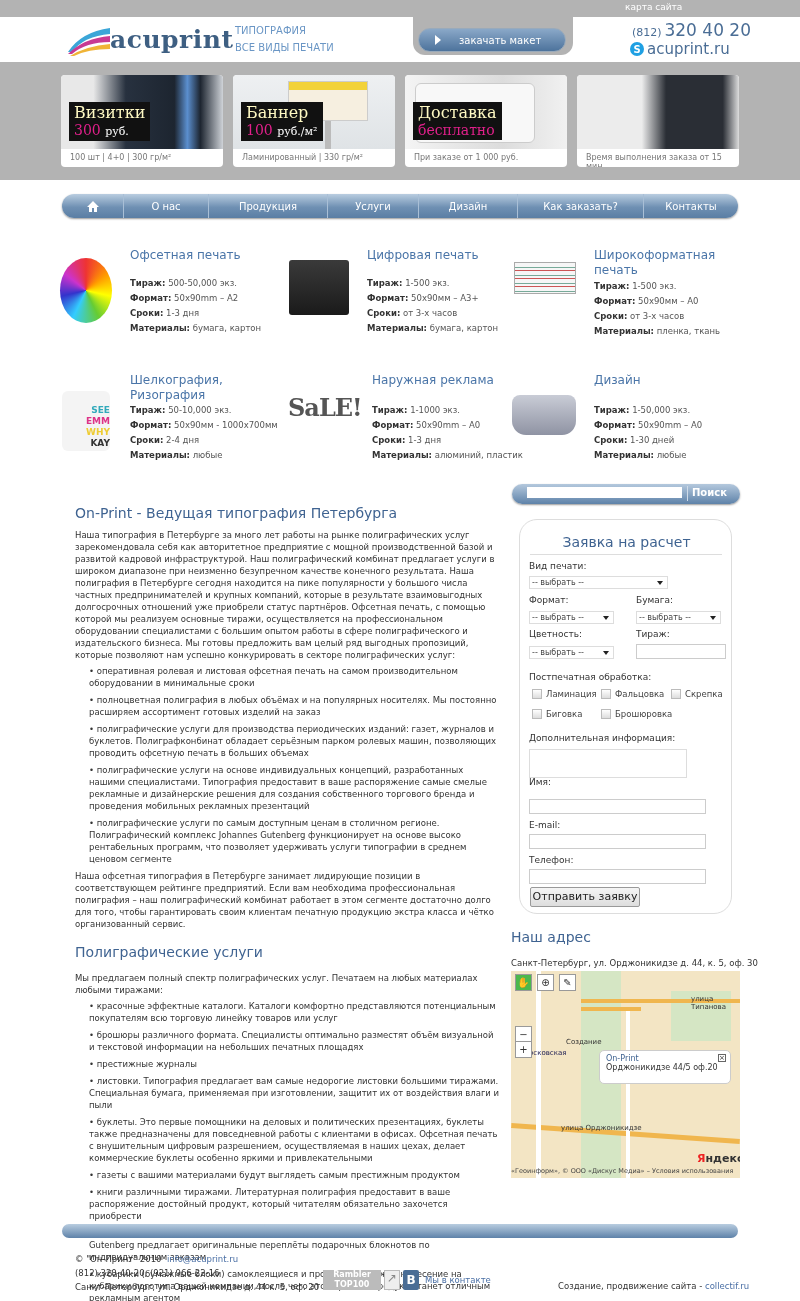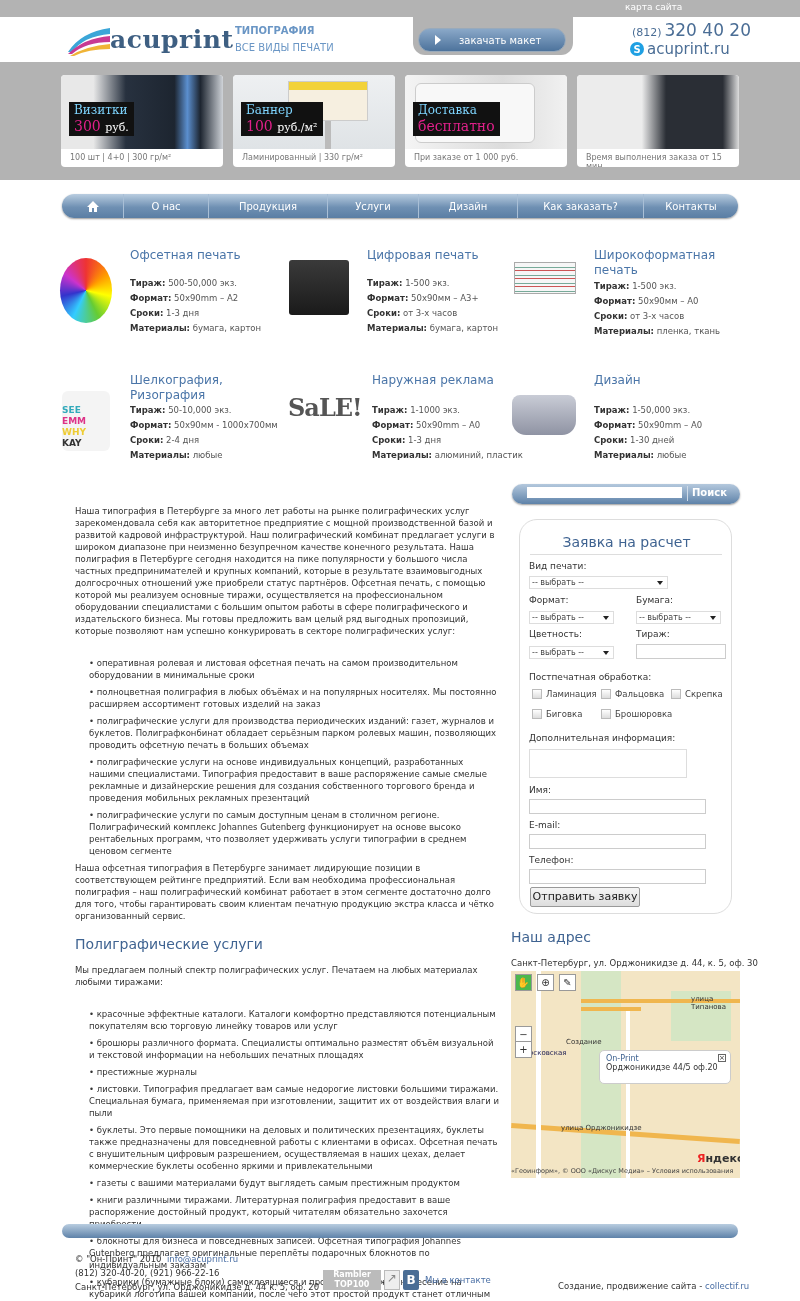--- a/index.html
+++ b/index.html
@@ -3,51 +3,51 @@
 <meta charset="utf-8">
 <style>
 *{box-sizing:border-box;margin:0;padding:0}
 body{width:800px;height:1301px;background:#fff;font-family:"DejaVu Sans",sans-serif;font-size:9px;color:#333;position:relative;overflow:hidden}
 a{color:#4a6fa5}
 .topband{position:absolute;left:0;top:0;width:800px;height:17px;background:#b3b3b3}
 .sitemap{position:absolute;left:625px;top:2px;font-size:9px;color:#fff;}
 .header{position:absolute;left:0;top:17px;width:800px;height:45px;background:#fff}
 .logo{position:absolute;left:66px;top:22px;width:150px;height:36px}
 .logo-text{position:absolute;left:44px;top:3px;font-family:"DejaVu Serif",serif;font-weight:bold;font-size:25px;color:#3e5f82;letter-spacing:.5px}
-.tag1{position:absolute;left:235px;top:25px;font-weight:bold;font-size:10px;color:#6a96c5}
+.tag1{position:absolute;left:235px;top:25px;font-weight:normal;font-size:10px;color:#6a96c5}
 .tag2{position:absolute;left:235px;top:42px;font-size:10px;color:#6a96c5}
 .upload-wrap{position:absolute;left:413px;top:17px;width:160px;height:38px;background:#b3b3b3;border-radius:0 0 12px 12px}
 .upload-btn{position:absolute;left:418px;top:28px;width:148px;height:24px;border-radius:12px;background:linear-gradient(#8aa8c8,#4d739c);border:1px solid #9ab;color:#fff;font-size:10px;display:flex;align-items:center;padding-left:16px}
 .upload-btn .tri{width:0;height:0;border-left:6px solid #fff;border-top:5px solid transparent;border-bottom:5px solid transparent;margin-right:18px}
 .phone{position:absolute;left:632px;top:20px;color:#4a6d95}
 .phone .code{font-size:11px}
 .phone .num{font-size:17px}
 .skype{position:absolute;left:630px;top:40px;color:#4a6d95;font-size:15px;display:flex;align-items:center;gap:3px}
 .skype .sicon{width:14px;height:14px;border-radius:50%;background:#1fa0e3;color:#fff;font-size:10px;font-weight:bold;display:flex;align-items:center;justify-content:center}
 .banner-band{position:absolute;left:0;top:62px;width:800px;height:118px;background:#b3b3b3}
 .promo{position:absolute;top:75px;width:162px;height:92px;background:#fff;border-radius:4px;overflow:hidden}
 .promo .pic{position:absolute;left:0;top:0;width:162px;height:74px}
 .promo .lbl{position:absolute;left:8px;top:27px;background:#111;padding:2px 5px;font-family:"DejaVu Serif",serif;line-height:1.15}
-.promo .l1{color:#7dd3fc;font-size:12px;display:block}
+.promo .l1{color:#fef9c3;font-size:16px;display:block}
 .promo .l2{color:#e0208a;font-size:14px}
 .promo .l2 small{color:#fff;font-size:11px}
 .promo .cap{position:absolute;left:9px;top:78px;font-size:8px;color:#777}
 .nav{position:absolute;left:62px;top:194px;width:676px;height:24px;border-radius:12px;background:linear-gradient(#b9cde0,#6f90b3 55%,#5a7ea4);display:flex;align-items:center;box-shadow:0 1px 2px #999}
 .nav .item{height:24px;display:flex;align-items:center;justify-content:center;color:#fff;font-size:10px;border-right:1px solid #a9bfd6}
 .nav .item:last-child{border-right:none}
 .svc{position:absolute;width:230px;height:110px}
 .svc .img{position:absolute;left:0;top:8px;width:62px;height:70px}
 .svc .title{position:absolute;left:70px;top:0;font-size:12px;color:#4a75a8;line-height:15px;width:150px}
 .svc .specs{position:absolute;left:70px;font-size:8.5px;line-height:15px;color:#555}
 .svc .specs b{color:#333}
 .main{position:absolute;left:75px;top:505px;width:425px}
 h1.t{font-size:14px;color:#3f6391;font-weight:normal;margin-bottom:8px}
 h2.t{font-size:14px;color:#3f6391;font-weight:normal;margin:14px 0 12px}
 .main p{font-size:8.5px;line-height:12px;color:#333}
-.main ul{list-style:none;margin:20px 0 2px 14px}
+.main ul{list-style:none;margin:4px 0 2px 14px}
 .main li{font-size:8.5px;line-height:12px;margin-bottom:5px;color:#333}
 .main li:before{content:"• ";}
 .search{position:absolute;left:512px;top:484px;width:228px;height:20px;border-radius:10px;background:linear-gradient(#b4c8dd,#5e82a9);box-shadow:0 1px 2px #999}
 .search input{position:absolute;left:15px;top:3px;width:155px;height:11px;border:none;background:#fff}
 .search .sep{position:absolute;left:175px;top:2px;width:1px;height:15px;background:#cfdbe8}
 .search .btn{position:absolute;left:180px;top:3px;color:#fff;font-weight:bold;font-size:10px}
 .form{position:absolute;left:519px;top:519px;width:213px;height:395px;border:1px solid #ddd;border-radius:18px;background:#fff}
 .form .ft{position:absolute;left:0;top:14px;width:213px;text-align:center;font-size:14px;color:#3f6391}
 .form .rule{position:absolute;left:10px;top:34px;width:192px;height:1px;background:#ddd}
 .fl{position:absolute;font-size:9px;color:#333}
@@ -186,21 +186,21 @@
   <div class="img" style="left:-10px;top:14px;width:62px;height:32px;background:repeating-linear-gradient(#f6f6f6 0 4px,#7a9 4px 5px,#f6f6f6 5px 7px,#c55 7px 8px);border:1px solid #aaa"></div>
   <a class="title">Широкоформатная печать</a>
   <div class="specs" style="top:31px">
     <div><b>Тираж:</b> <span>1-500 экз.</span></div>
     <div><b>Формат:</b> <span>50x90мм – A0</span></div>
     <div><b>Сроки:</b> <span>от 3-х часов</span></div>
     <div><b>Материалы:</b> <span>пленка, ткань</span></div>
   </div>
 </div>
 <div class="svc" style="left:60px;top:373px">
-  <div class="img" style="left:2px;top:18px;width:48px;height:60px;background:#f4f4f4;border-radius:6px;font-size:9px;font-weight:bold;text-align:left;line-height:11px;padding-top:14px"><span style="color:#3ab">SEE</span><br><span style="color:#d38">EMM</span><br><span style="color:#ec3">WHY</span><br><span style="color:#333">KAY</span></div>
+  <div class="img" style="left:2px;top:18px;width:48px;height:60px;background:#f4f4f4;border-radius:6px;font-size:9px;font-weight:bold;text-align:right;line-height:11px;padding-top:14px"><span style="color:#3ab">SEE</span><br><span style="color:#d38">EMM</span><br><span style="color:#ec3">WHY</span><br><span style="color:#333">KAY</span></div>
   <a class="title">Шелкография, Ризография</a>
   <div class="specs" style="top:30px">
     <div><b>Тираж:</b> <span>50-10,000 экз.</span></div>
     <div><b>Формат:</b> <span>50x90мм - 1000x700мм</span></div>
     <div><b>Сроки:</b> <span>2-4 дня</span></div>
     <div><b>Материалы:</b> <span>любые</span></div>
   </div>
 </div>
 <div class="svc" style="left:302px;top:373px">
   <div class="img" style="left:-14px;top:20px;width:74px;height:30px;font-family:'DejaVu Serif',serif;font-weight:bold;font-size:24px;color:#555;letter-spacing:-1px">SaLE!</div>
@@ -217,20 +217,21 @@
   <a class="title">Дизайн</a>
   <div class="specs" style="top:30px">
     <div><b>Тираж:</b> <span>1-50,000 экз.</span></div>
     <div><b>Формат:</b> <span>50x90mm – A0</span></div>
     <div><b>Сроки:</b> <span>1-30 дней</span></div>
     <div><b>Материалы:</b> <span>любые</span></div>
   </div>
 </div>
 
 <div class="main">
+  <h1 class="t">On-Print - Ведущая типография Петербурга</h1>
   <p>Наша типография в Петербурге за много лет работы на рынке полиграфических услуг зарекомендовала себя как авторитетное предприятие с мощной производственной базой и развитой кадровой инфраструктурой. Наш полиграфический комбинат предлагает услуги в широком диапазоне при неизменно безупречном качестве конечного результата. Наша полиграфия в Петербурге сегодня находится на пике популярности у большого числа частных предпринимателей и крупных компаний, которые в результате взаимовыгодных долгосрочных отношений уже приобрели статус партнёров. Офсетная печать, с помощью которой мы реализуем основные тиражи, осуществляется на профессиональном оборудовании специалистами с большим опытом работы в сфере полиграфического и издательского бизнеса. Мы готовы предложить вам целый ряд выгодных пропозиций, которые позволяют нам успешно конкурировать в секторе полиграфических услуг:</p>
   <ul>
     <li>оперативная ролевая и листовая офсетная печать на самом производительном оборудовании в минимальные сроки</li>
     <li>полноцветная полиграфия в любых объёмах и на популярных носителях. Мы постоянно расширяем ассортимент готовых изделий на заказ</li>
     <li>полиграфические услуги для производства периодических изданий: газет, журналов и буклетов. Полиграфконбинат обладает серьёзным парком ролевых машин, позволяющих проводить офсетную печать в больших объемах</li>
     <li>полиграфические услуги на основе индивидуальных концепций, разработанных нашими специалистами. Типография предоставит в ваше распоряжение самые смелые рекламные и дизайнерские решения для создания собственного торгового бренда и проведения мобильных рекламных презентаций</li>
     <li>полиграфические услуги по самым доступным ценам в столичном регионе. Полиграфический комплекс Johannes Gutenberg функционирует на основе высоко рентабельных программ, что позволяет удерживать услуги типографии в среднем ценовом сегменте</li>
   </ul>
   <p>Наша офсетная типография в Петербурге занимает лидирующие позиции в соответствующем рейтинге предприятий. Если вам необходима профессиональная полиграфия – наш полиграфический комбинат работает в этом сегменте достаточно долго для того, чтобы гарантировать своим клиентам печатную продукцию экстра класса и чётко организованный сервис.</p>
   <h2 class="t">Полиграфические услуги</h2>
@@ -285,21 +286,21 @@
       <span class="box"></span>
       <span>Биговка</span>
     </div>
   <div class="cb" style="left:81px;top:189px">
       <span class="box"></span>
       <span>Брошюровка</span>
     </div>
 
   <div class="fl" style="left:9px;top:213px">Дополнительная информация:</div>
   <div class="inp" style="left:9px;top:229px;width:158px;height:29px;border-color:#ddd"></div>
-  <div class="fl" style="left:9px;top:265px">Имя:</div>
+  <div class="fl" style="left:9px;top:257px">Имя:</div>
   <div class="inp" style="left:9px;top:279px;width:177px"></div>
   <div class="fl" style="left:9px;top:300px">E-mail:</div>
   <div class="inp" style="left:9px;top:314px;width:177px"></div>
   <div class="fl" style="left:9px;top:335px">Телефон:</div>
   <div class="inp" style="left:9px;top:349px;width:177px"></div>
   <div class="submit">Отправить заявку</div>
 </div>
 
 <div class="addr-h">Наш адрес</div>
 <div class="addr">Санкт-Петербург, ул. Орджоникидзе д. 44, к. 5, оф. 30</div>

